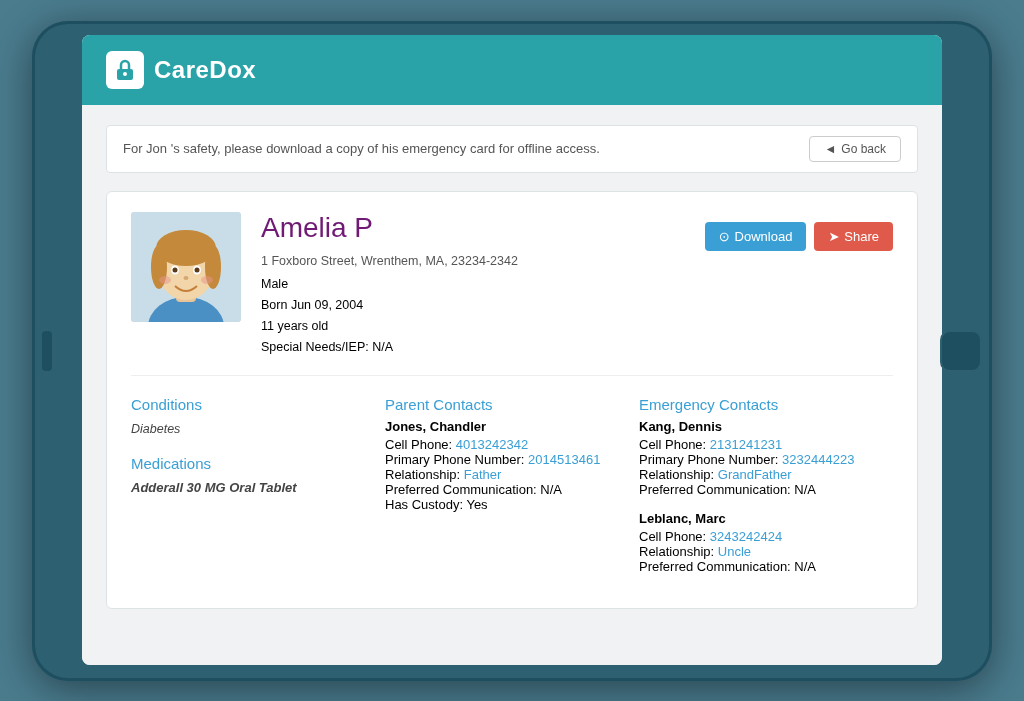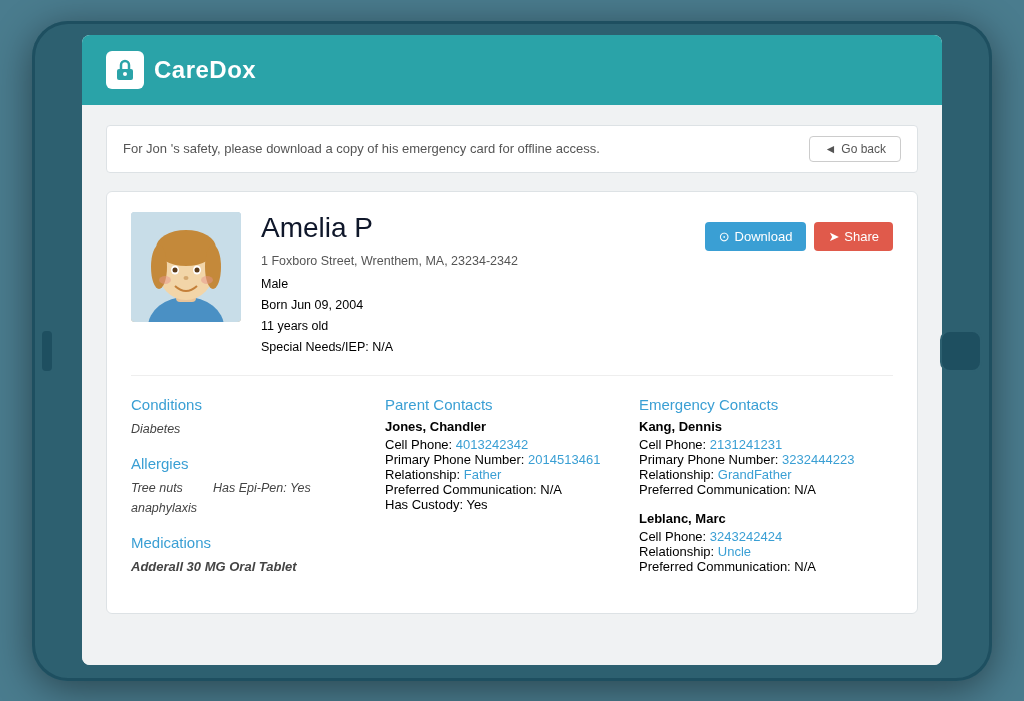--- a/index.html
+++ b/index.html
@@ -128,21 +128,21 @@
     
     .photo-face {
       width: 100%;
       height: 100%;
       background: linear-gradient(180deg, #c9dde8 0%, #d4b896 40%, #e8c9a0 100%);
       position: relative;
     }
     .patient-name {
       font-size: 28px;
       font-weight: 400;
-      color: #0f172a;
+      color: #701a75;
       margin-bottom: 0;
     }
     .btn-download {
       background: #3a9fd4;
       color: white;
       border: none;
       border-radius: 4px;
       padding: 7px 14px;
       cursor: pointer;
       font-size: 13px;
@@ -336,32 +336,20 @@
 
           <div>
 
             <div class="section-block">
               <div class="section-title">Conditions</div>
               <div class="section-content">
                 <div>Diabetes</div>
               </div>
             </div>
 
-            <div class="section-block">
-              <div class="section-title">Allergies</div>
-              <div class="section-content">
-                <div class="allergy-row">
-                  <div>
-                    <div>Tree nuts</div>
-                    <div>anaphylaxis</div>
-                  </div>
-                  <div>Has Epi-Pen: Yes</div>
-                </div>
-              </div>
-            </div>
 
             <div class="section-block">
               <div class="section-title">Medications</div>
               <div class="section-content">
                 <div>
                   <div class="medication-name">Adderall 30 MG Oral Tablet</div>
                 </div>
               </div>
             </div>
           </div>

